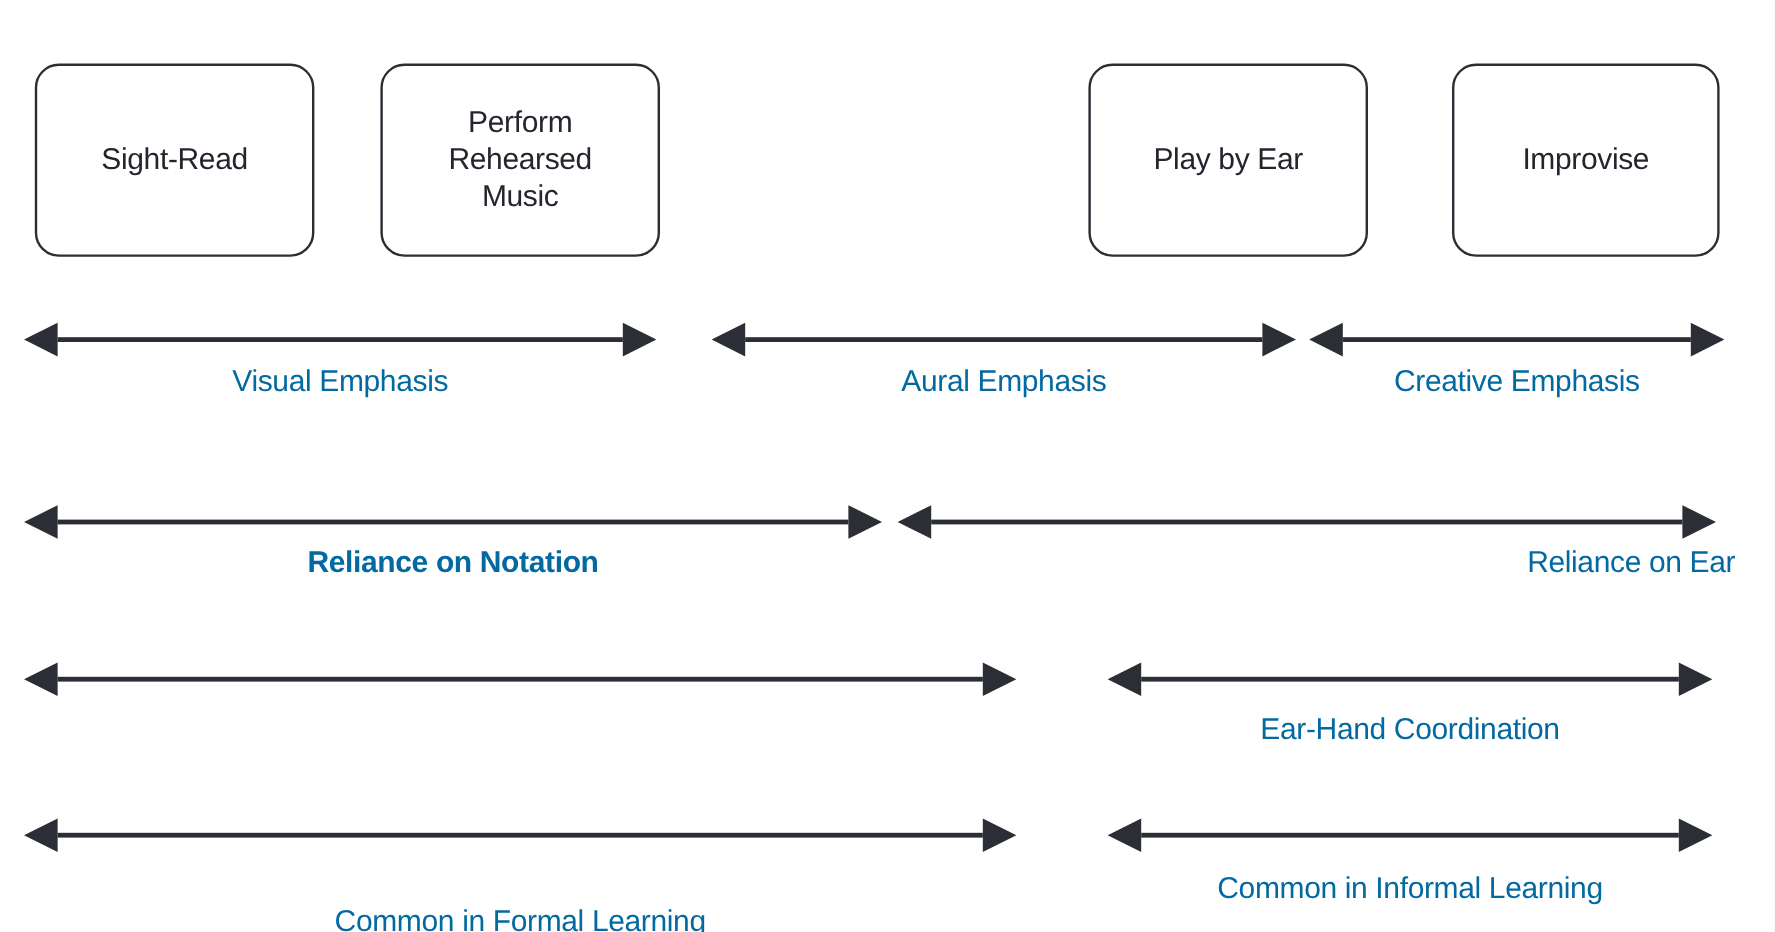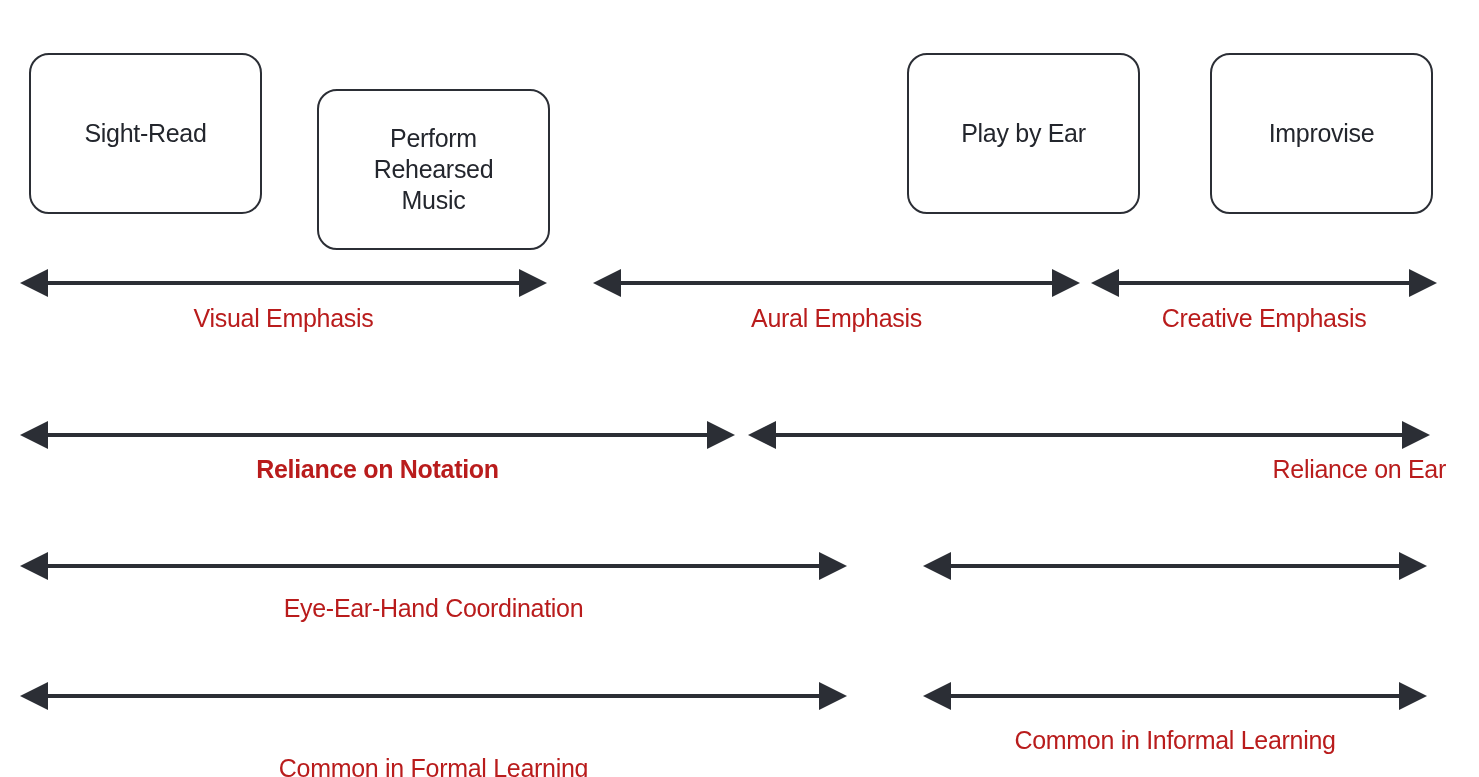--- a/index.html
+++ b/index.html
@@ -61,33 +61,33 @@
     flex: 1 1 auto;
     height: 4px;
     background: var(--ink);
   }
   
   .spectrum-label {
     position: absolute;
     font-size: 25px;
     letter-spacing: -0.3px;
     text-align: center;
-    color: #b91c1c;
+    color: #0369a1;
     white-space: nowrap;
   }
 </style>
 </head>
 <body>
 
 <div class="canvas">
 
   <div class="box" style="left:29px;  width:233px;">
     <span class="box-label">Sight-Read</span>
   </div>
-  <div class="box" style="left:317px; width:233px;margin-top:36px;">
+  <div class="box" style="left:317px; width:233px;">
     <span class="box-label">Perform
 Rehearsed
 Music</span>
   </div>
   <div class="box" style="left:907px; width:233px;">
     <span class="box-label">Play by Ear</span>
   </div>
   <div class="box" style="left:1210px; width:223px;">
     <span class="box-label">Improvise</span>
   </div>
@@ -125,27 +125,27 @@
     <span class="shaft"></span>
     <span class="head right"></span>
   </div>
   <div class="spectrum-label" style="left:764px; top:455px; width:682px;text-align:right;">Reliance on Ear</div>
 
   <div class="arrow" style="left:20px; top:552px; width:827px;">
     <span class="head left"></span>
     <span class="shaft"></span>
     <span class="head right"></span>
   </div>
-  <div class="spectrum-label" style="left:20px; top:594px; width:827px;">Eye-Ear-Hand Coordination</div>
 
   <div class="arrow" style="left:923px; top:552px; width:504px;">
     <span class="head left"></span>
     <span class="shaft"></span>
     <span class="head right"></span>
   </div>
+  <div class="spectrum-label" style="left:923px; top:594px; width:504px;">Ear-Hand Coordination</div>
 
   <div class="arrow" style="left:20px; top:682px; width:827px;">
     <span class="head left"></span>
     <span class="shaft"></span>
     <span class="head right"></span>
   </div>
   <div class="spectrum-label" style="left:20px; top:726px; width:827px;margin-top:28px;">Common in Formal Learning</div>
 
   <div class="arrow" style="left:923px; top:682px; width:504px;">
     <span class="head left"></span>

